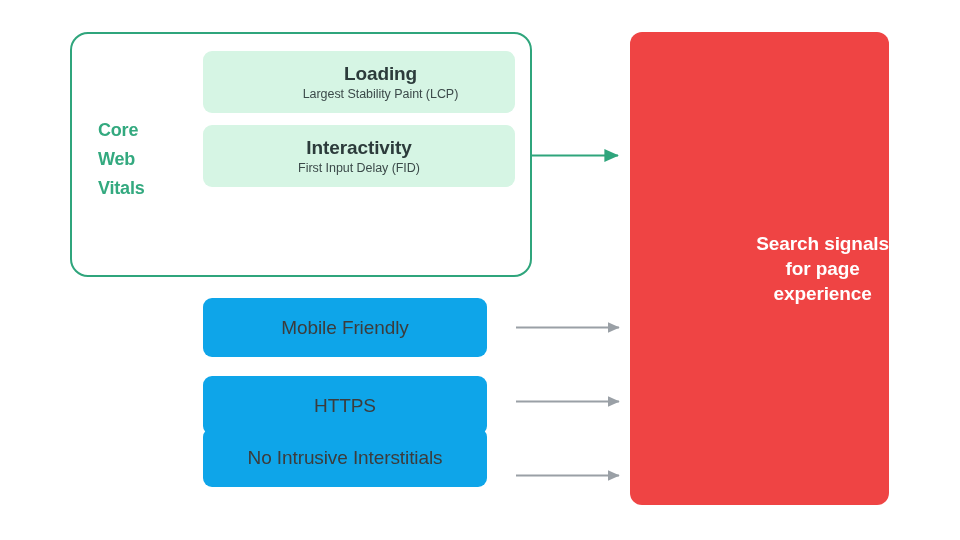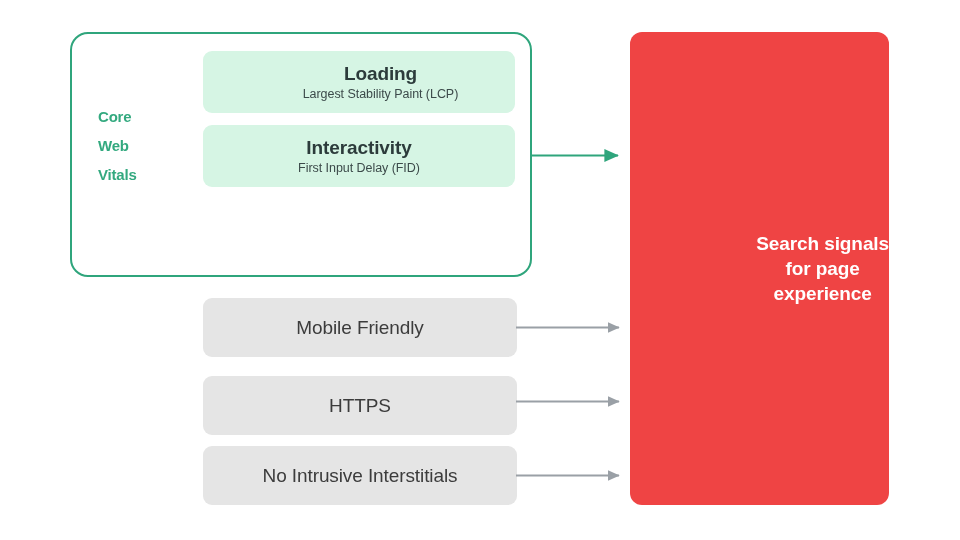--- a/index.html
+++ b/index.html
@@ -28,25 +28,25 @@
     height: 245px;
     border: 2px solid #2FA57C;
     border-radius: 18px;
     box-sizing: border-box;
     background: #ffffff;
   }
 
   .cwv-label {
     position: absolute;
     left: 98px;
-    top: 102px;
+    top: 116px;
     width: 96px;
     text-align: left;
     color: #33A97F;
-    font-size: 15px;
+    font-size: 18px;
     font-weight: bold;
     line-height: 29px;
     letter-spacing: -0.2px;
   }
 
   
   .metric-card {
     position: absolute;
     left: 203px;
     width: 312px;
@@ -76,31 +76,31 @@
     font-weight: normal;
     line-height: 17px;
     margin-top: 1px;
     letter-spacing: -0.05px;
   }
 
   
   .signal-card {
     position: absolute;
     left: 203px;
-    width: 314px;
+    width: 284px;
     height: 59px;
-    background: #e5e5e5;
+    background: #0ea5e9;
     border-radius: 9px;
     display: flex;
     align-items: center;
     justify-content: center;
   }
   .signal-card.s1 { top: 298px; }
   .signal-card.s2 { top: 376px; }
-  .signal-card.s3 { top: 446px; }
+  .signal-card.s3 { top: 428px; }
 
   .signal-label {
     color: #3C3C3C;
     font-size: 19px;
     font-weight: normal;
     line-height: 23px;
     letter-spacing: -0.1px;
   }
 
   

